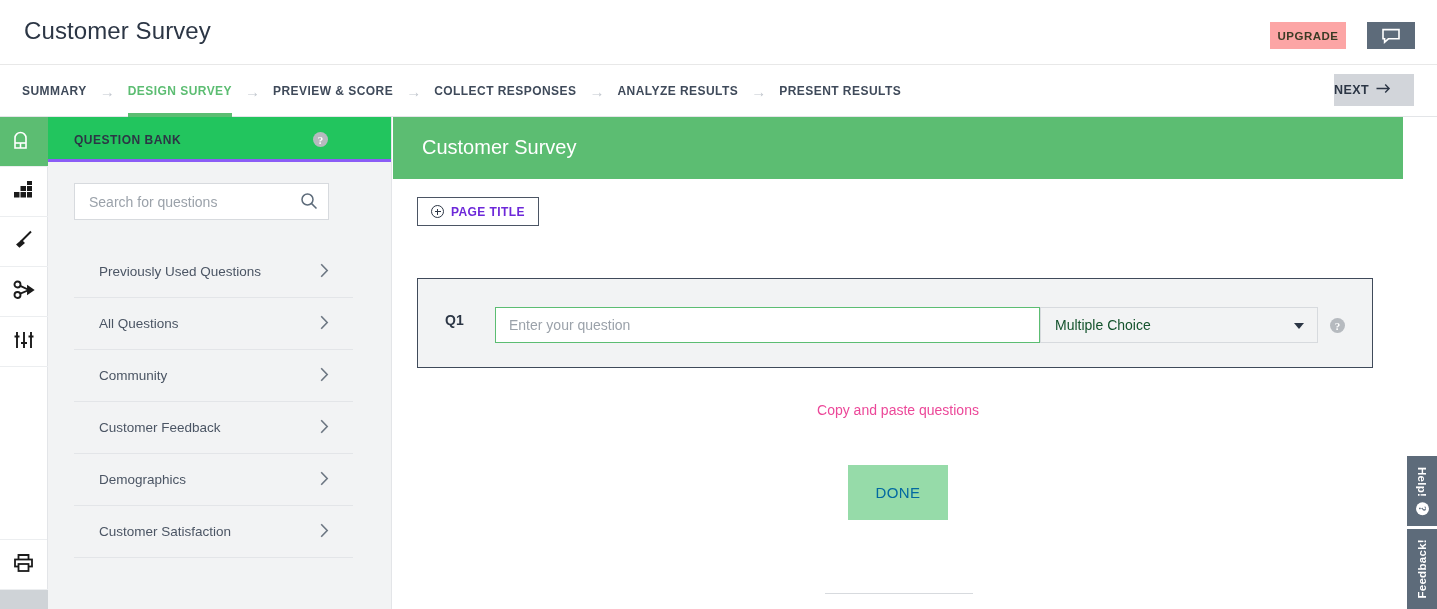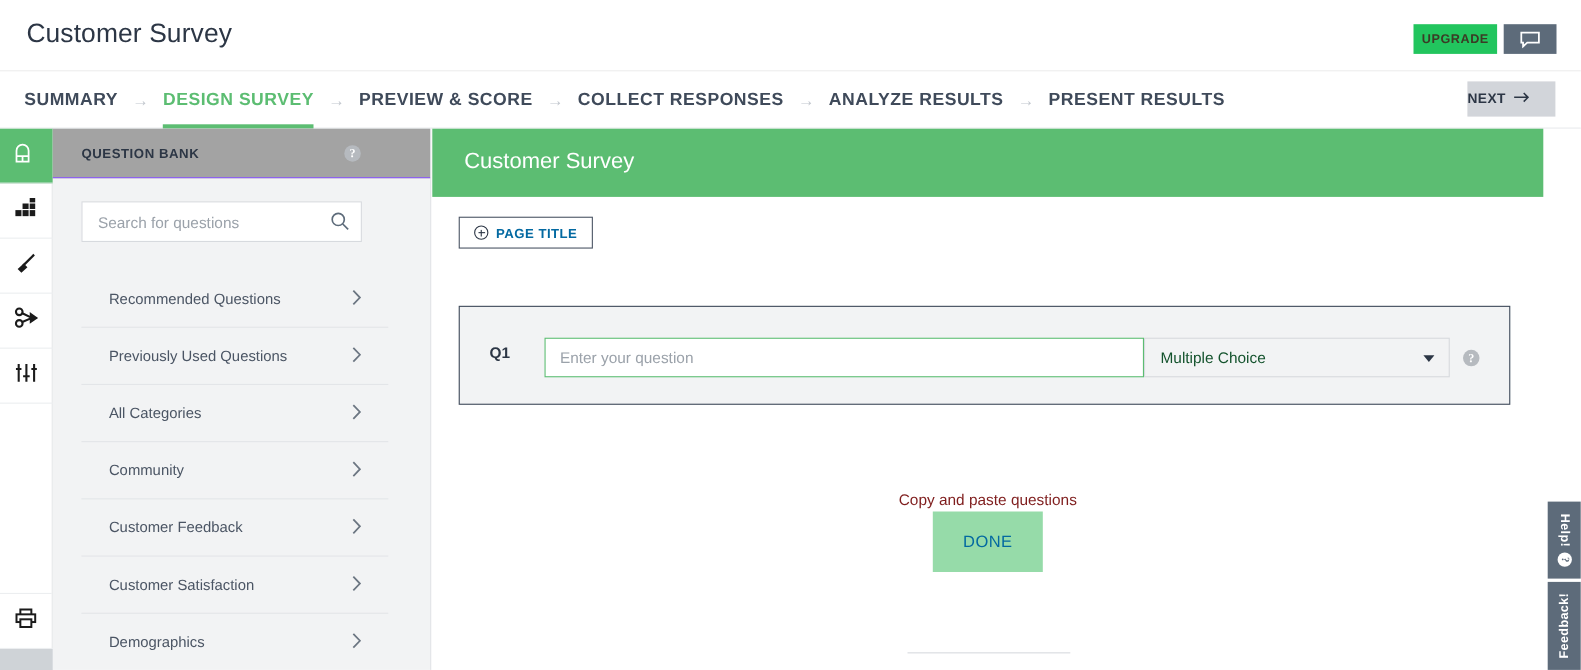--- a/index.html
+++ b/index.html
@@ -18,24 +18,24 @@
     border-bottom: 1px solid #e8e8e8;
   }
   .app-title {
     position: absolute; left: 24px; top: 17px;
     font-size: 24px; font-weight: 400; color: #2c3645;
     letter-spacing: .1px;
   }
   .upgrade-btn {
     position: absolute; left: 1270px; top: 22px;
     width: 76px; height: 27px;
-    background: #22c55e; border: none;
+    background: #fca5a5; border: none;
     color: #3b3b25; font-size: 11.5px; font-weight: bold;
     letter-spacing: .5px; cursor: pointer;
-    display: flex; align-items: center; justify-content: center; margin-left: 15px;
+    display: flex; align-items: center; justify-content: center;
   }
   .chat-btn {
     position: absolute; left: 1367px; top: 22px;
     width: 48px; height: 27px;
     background: #5d6b7a; border: none; cursor: pointer;
     display: flex; align-items: center; justify-content: center;
   }
   .chat-btn svg { display: block; }
 
   
@@ -45,21 +45,21 @@
     background: #ffffff;
     border-bottom: 1px solid #e3e5e8;
   }
   .tabs {
     position: absolute; left: 22px; top: 0;
     height: 52px; display: flex; align-items: center;
   }
   .tab {
     position: relative; height: 52px;
     display: flex; align-items: center;
-    font-size: 16px; font-weight: bold;
+    font-size: 12px; font-weight: bold;
     letter-spacing: .45px; color: #3f4a5a;
     cursor: pointer; white-space: nowrap;
   }
   .tab.active { color: #5cbd72; }
   .tab.active::after {
     content: ""; position: absolute;
     left: 0; right: 0; bottom: 0; height: 4px;
     background: #5cbd72;
   }
   .tab-arrow {
@@ -95,22 +95,22 @@
 
   
   .qbank {
     position: absolute; left: 48px; top: 117px;
     width: 344px; height: 492px;
     background: #f2f3f4;
     border-right: 1px solid #e3e5e8;
   }
   .qbank-head {
     position: relative;
-    height: 45px; background: #a3a3a3;
-    border-bottom: 1px solid #8b5cf6;
+    height: 45px; background: #22c55e;
+    border-bottom: 3px solid #8b5cf6;
     text-decoration: underline;
   }
   .qbank-title {
     position: absolute; left: 26px; top: 16px;
     font-size: 12px; font-weight: bold;
     letter-spacing: .5px; color: #2c3645;
   }
   .help-circle {
     width: 15px; height: 15px; border-radius: 50%;
     background: #b6babf; color: #ffffff;
@@ -184,21 +184,21 @@
   }
   .survey-banner-title {
     position: absolute; left: 29px; top: 19px;
     font-size: 20px; color: #ffffff; font-weight: 400;
   }
   .page-title-btn {
     position: absolute; left: 24px; top: 80px;
     height: 29px; padding: 0 13px;
     background: #ffffff; border: 1px solid #4b5564;
     font-size: 12px; font-weight: bold; letter-spacing: .4px;
-    color: #0369a1; cursor: pointer;
+    color: #6d28d9; cursor: pointer;
     display: flex; align-items: center; gap: 7px;
   }
   .plus-circle {
     width: 13px; height: 13px; border-radius: 50%;
     border: 1.4px solid #2c3645;
     position: relative; flex: none;
   }
   .plus-circle::before, .plus-circle::after {
     content: ""; position: absolute; background: #2c3645;
   }
@@ -240,22 +240,22 @@
     width: 0; height: 0;
     border-left: 5px solid transparent;
     border-right: 5px solid transparent;
     border-top: 6px solid #2c3645;
   }
   .q-help { position: absolute; left: 912px; top: 39px; }
 
   .copy-link {
     position: absolute; left: 0; top: 285px;
     width: 1010px; text-align: center;
-    font-size: 14px; color: #7f1d1d;
-    text-decoration: none; cursor: pointer; margin-top: 44px;
+    font-size: 14px; color: #ec4899;
+    text-decoration: none; cursor: pointer;
   }
   .done-btn {
     position: absolute; left: 455px; top: 348px;
     width: 100px; height: 55px;
     background: #96dba9; border: none; cursor: pointer;
     color: #0369a1; font-size: 15px; letter-spacing: .4px;
     display: flex; align-items: center; justify-content: center;
   }
   .bottom-rule {
     position: absolute; left: 432px; top: 476px;
@@ -402,57 +402,51 @@
     <span class="search-icon">
       <svg width="18" height="18" viewBox="0 0 18 18" fill="none" stroke="#5d6b7a" stroke-width="1.5">
         <circle cx="7.5" cy="7.5" r="5.5"></circle>
           <path d="M11.6 11.6L16.5 16.5"></path>
       </svg>
     </span>
   </div>
 
   <div class="cat-list" id="cat-list">
       <div class="cat-item">
-        <span class="cat-label">Recommended Questions</span>
-        <span class="cat-chev"><svg width="9" height="15" viewBox="0 0 9 15" fill="none" stroke="#6c7682" stroke-width="1.6">
-            <path d="M1.2 1.2L7.2 7.5l-6 6.3"></path>
-          </svg></span>
-      </div>
-      <div class="cat-item">
         <span class="cat-label">Previously Used Questions</span>
         <span class="cat-chev"><svg width="9" height="15" viewBox="0 0 9 15" fill="none" stroke="#6c7682" stroke-width="1.6">
             <path d="M1.2 1.2L7.2 7.5l-6 6.3"></path>
           </svg></span>
       </div>
       <div class="cat-item">
-        <span class="cat-label">All Categories</span>
+        <span class="cat-label">All Questions</span>
         <span class="cat-chev"><svg width="9" height="15" viewBox="0 0 9 15" fill="none" stroke="#6c7682" stroke-width="1.6">
             <path d="M1.2 1.2L7.2 7.5l-6 6.3"></path>
           </svg></span>
       </div>
       <div class="cat-item">
         <span class="cat-label">Community</span>
         <span class="cat-chev"><svg width="9" height="15" viewBox="0 0 9 15" fill="none" stroke="#6c7682" stroke-width="1.6">
             <path d="M1.2 1.2L7.2 7.5l-6 6.3"></path>
           </svg></span>
       </div>
       <div class="cat-item">
         <span class="cat-label">Customer Feedback</span>
         <span class="cat-chev"><svg width="9" height="15" viewBox="0 0 9 15" fill="none" stroke="#6c7682" stroke-width="1.6">
             <path d="M1.2 1.2L7.2 7.5l-6 6.3"></path>
           </svg></span>
       </div>
       <div class="cat-item">
+        <span class="cat-label">Demographics</span>
+        <span class="cat-chev"><svg width="9" height="15" viewBox="0 0 9 15" fill="none" stroke="#6c7682" stroke-width="1.6">
+            <path d="M1.2 1.2L7.2 7.5l-6 6.3"></path>
+          </svg></span>
+      </div>
+      <div class="cat-item">
         <span class="cat-label">Customer Satisfaction</span>
-        <span class="cat-chev"><svg width="9" height="15" viewBox="0 0 9 15" fill="none" stroke="#6c7682" stroke-width="1.6">
-            <path d="M1.2 1.2L7.2 7.5l-6 6.3"></path>
-          </svg></span>
-      </div>
-      <div class="cat-item">
-        <span class="cat-label">Demographics</span>
         <span class="cat-chev"><svg width="9" height="15" viewBox="0 0 9 15" fill="none" stroke="#6c7682" stroke-width="1.6">
             <path d="M1.2 1.2L7.2 7.5l-6 6.3"></path>
           </svg></span>
       </div>
     </div>
   <div class="scroll-track"></div>
   <div class="scroll-thumb"></div>
 </div>
 
 <div class="main">

